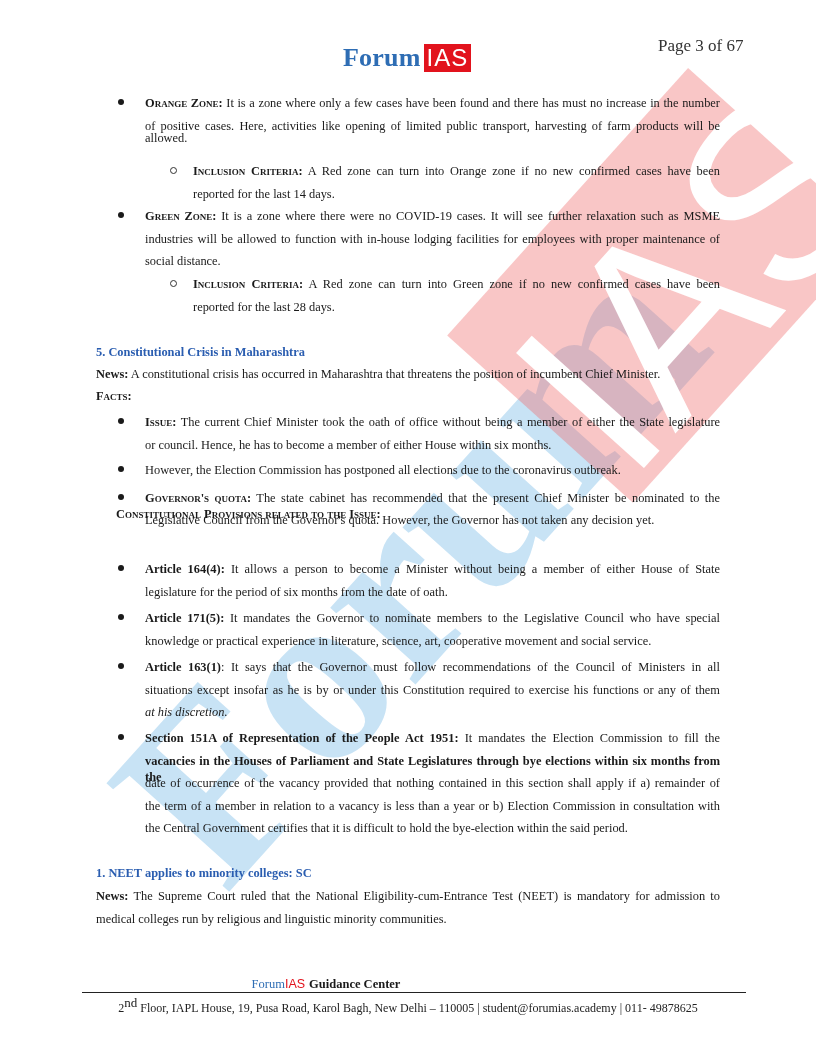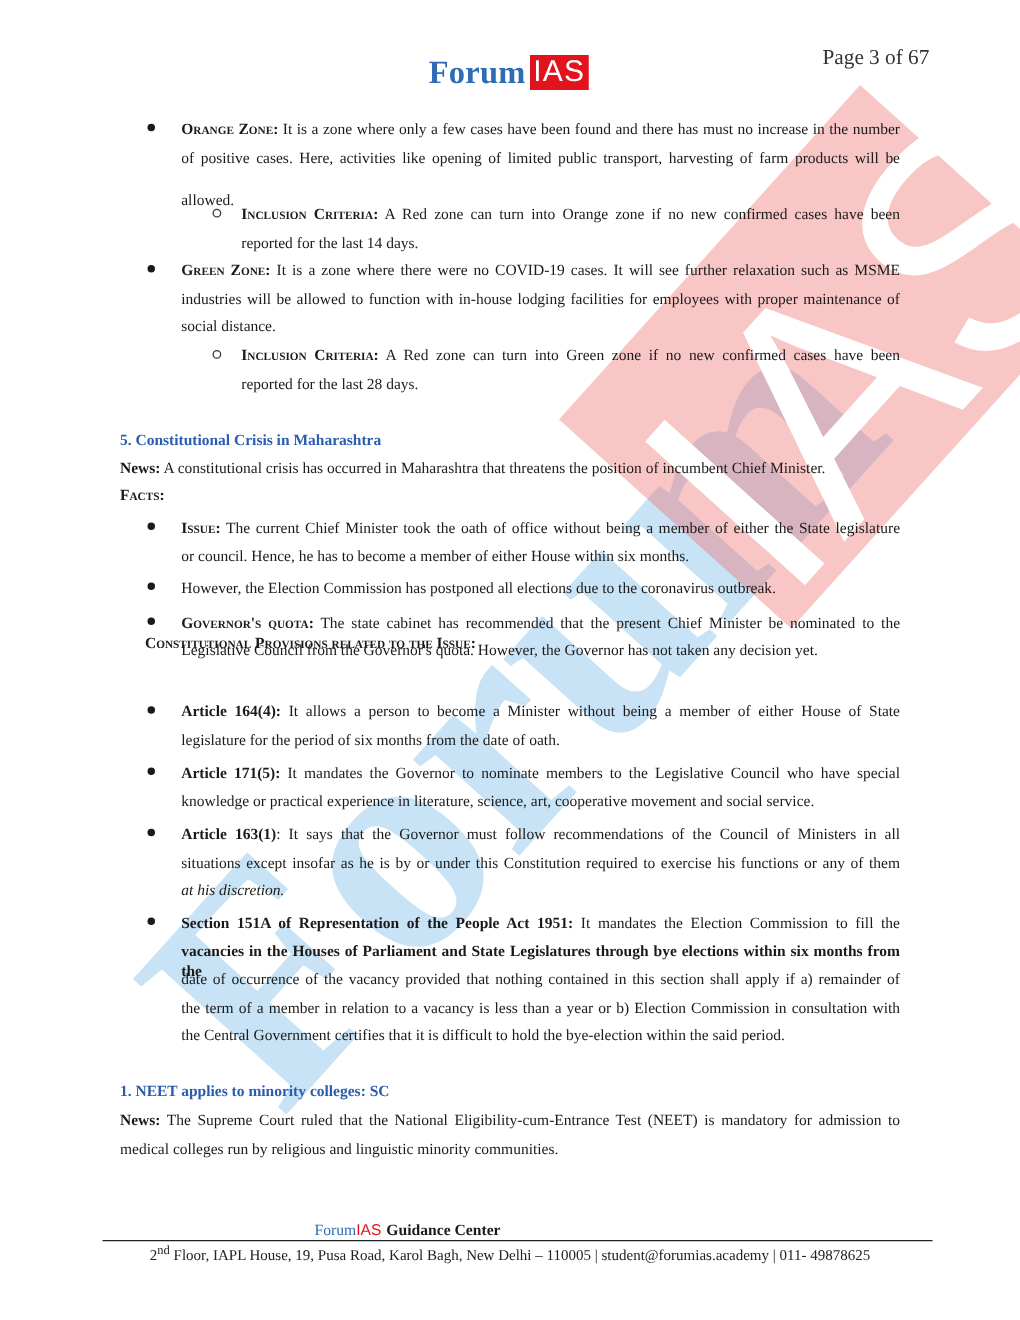--- a/index.html
+++ b/index.html
@@ -28,21 +28,21 @@
   b, .b { font-weight: bold; }
   .sc { font-variant: small-caps; font-weight: bold; }
   .heading { color: #2a5db0; font-weight: bold; }
 
   .footer-title { position: absolute; top: 977px; left: 0; width: 652px; text-align: center; font-size: 12.5px; z-index: 2; }
   .footer-title .f { color: #2e6db4; font-family: "Liberation Serif", serif; }
   .footer-title .i { color: #e2131d; font-family: "Liberation Sans", sans-serif; }
   .footer-title .g { font-weight: bold; margin-left: 4px; }
   .footer-rule { position: absolute; top: 992px; left: 82px; width: 664px; height: 1px; background: #222; z-index: 2; }
   .footer-addr { position: absolute; top: 995px; left: 0; width: 816px; text-align: center; font-size: 12px; color: #222; z-index: 2; }
-  .footer-addr sup { font-size: 10px; margin-top: 45px; }
+  .footer-addr sup { font-size: 13px; margin-top: 45px; }
 </style>
 </head>
 <body>
 
 <svg class="wm" viewBox="0 0 816 1056" xmlns="http://www.w3.org/2000/svg">
   <g transform="rotate(-48 420 560)">
     <text x="40" y="640" font-family="Liberation Serif, serif" font-weight="bold" font-size="250" fill="#4aa3df" fill-opacity="0.30">Forum</text>
     <rect x="605" y="430" width="360" height="250" fill="#f06a6a" fill-opacity="0.38"></rect>
     <text x="615" y="665" font-family="Liberation Sans, sans-serif" font-size="250" fill="#ffffff">IAS</text>
   </g>
@@ -54,21 +54,21 @@
   <span class="ias">IAS</span>
 </div>
 
 <div class="content">
 
   <span class="bullet" style="left:118px; top:99px;"></span>
   <div class="line just" style="left:145px; top:95px; width:575px;">
     <span class="sc">Orange Zone:</span> <span>It is a zone where only a few cases have been found and there has must no increase in the number</span>
   </div>
   <div class="line just" style="left:145px; top:118px; width:575px;">of positive cases. Here, activities like opening of limited public transport, harvesting of farm products will be</div>
-  <div class="line" style="left:145px; top:152px;">allowed.</div>
+  <div class="line" style="left:145px; top:130px;">allowed.</div>
 
   <span class="circle" style="left:170px; top:167px;"></span>
   <div class="line just" style="left:193px; top:163px; width:527px;">
     <span class="sc">Inclusion Criteria:</span> <span>A Red zone can turn into Orange zone if no new confirmed cases have been</span>
   </div>
   <div class="line" style="left:193px; top:186px;">reported for the last 14 days.</div>
 
   <span class="bullet" style="left:118px; top:212px;"></span>
   <div class="line just" style="left:145px; top:208px; width:575px;">
     <span class="sc">Green Zone:</span> <span>It is a zone where there were no COVID-19 cases. It will see further relaxation such as MSME</span>

